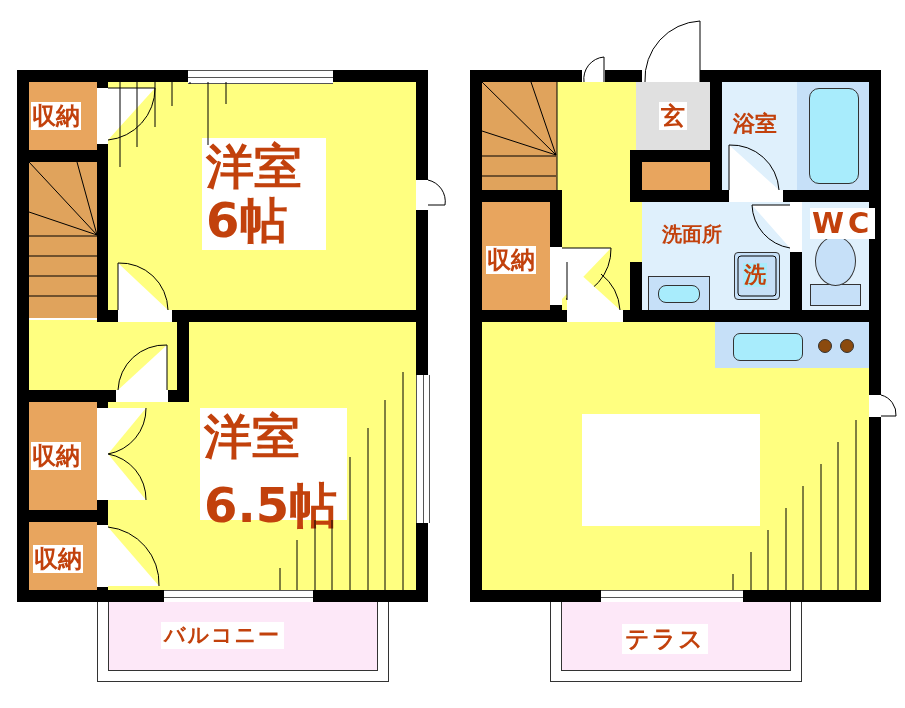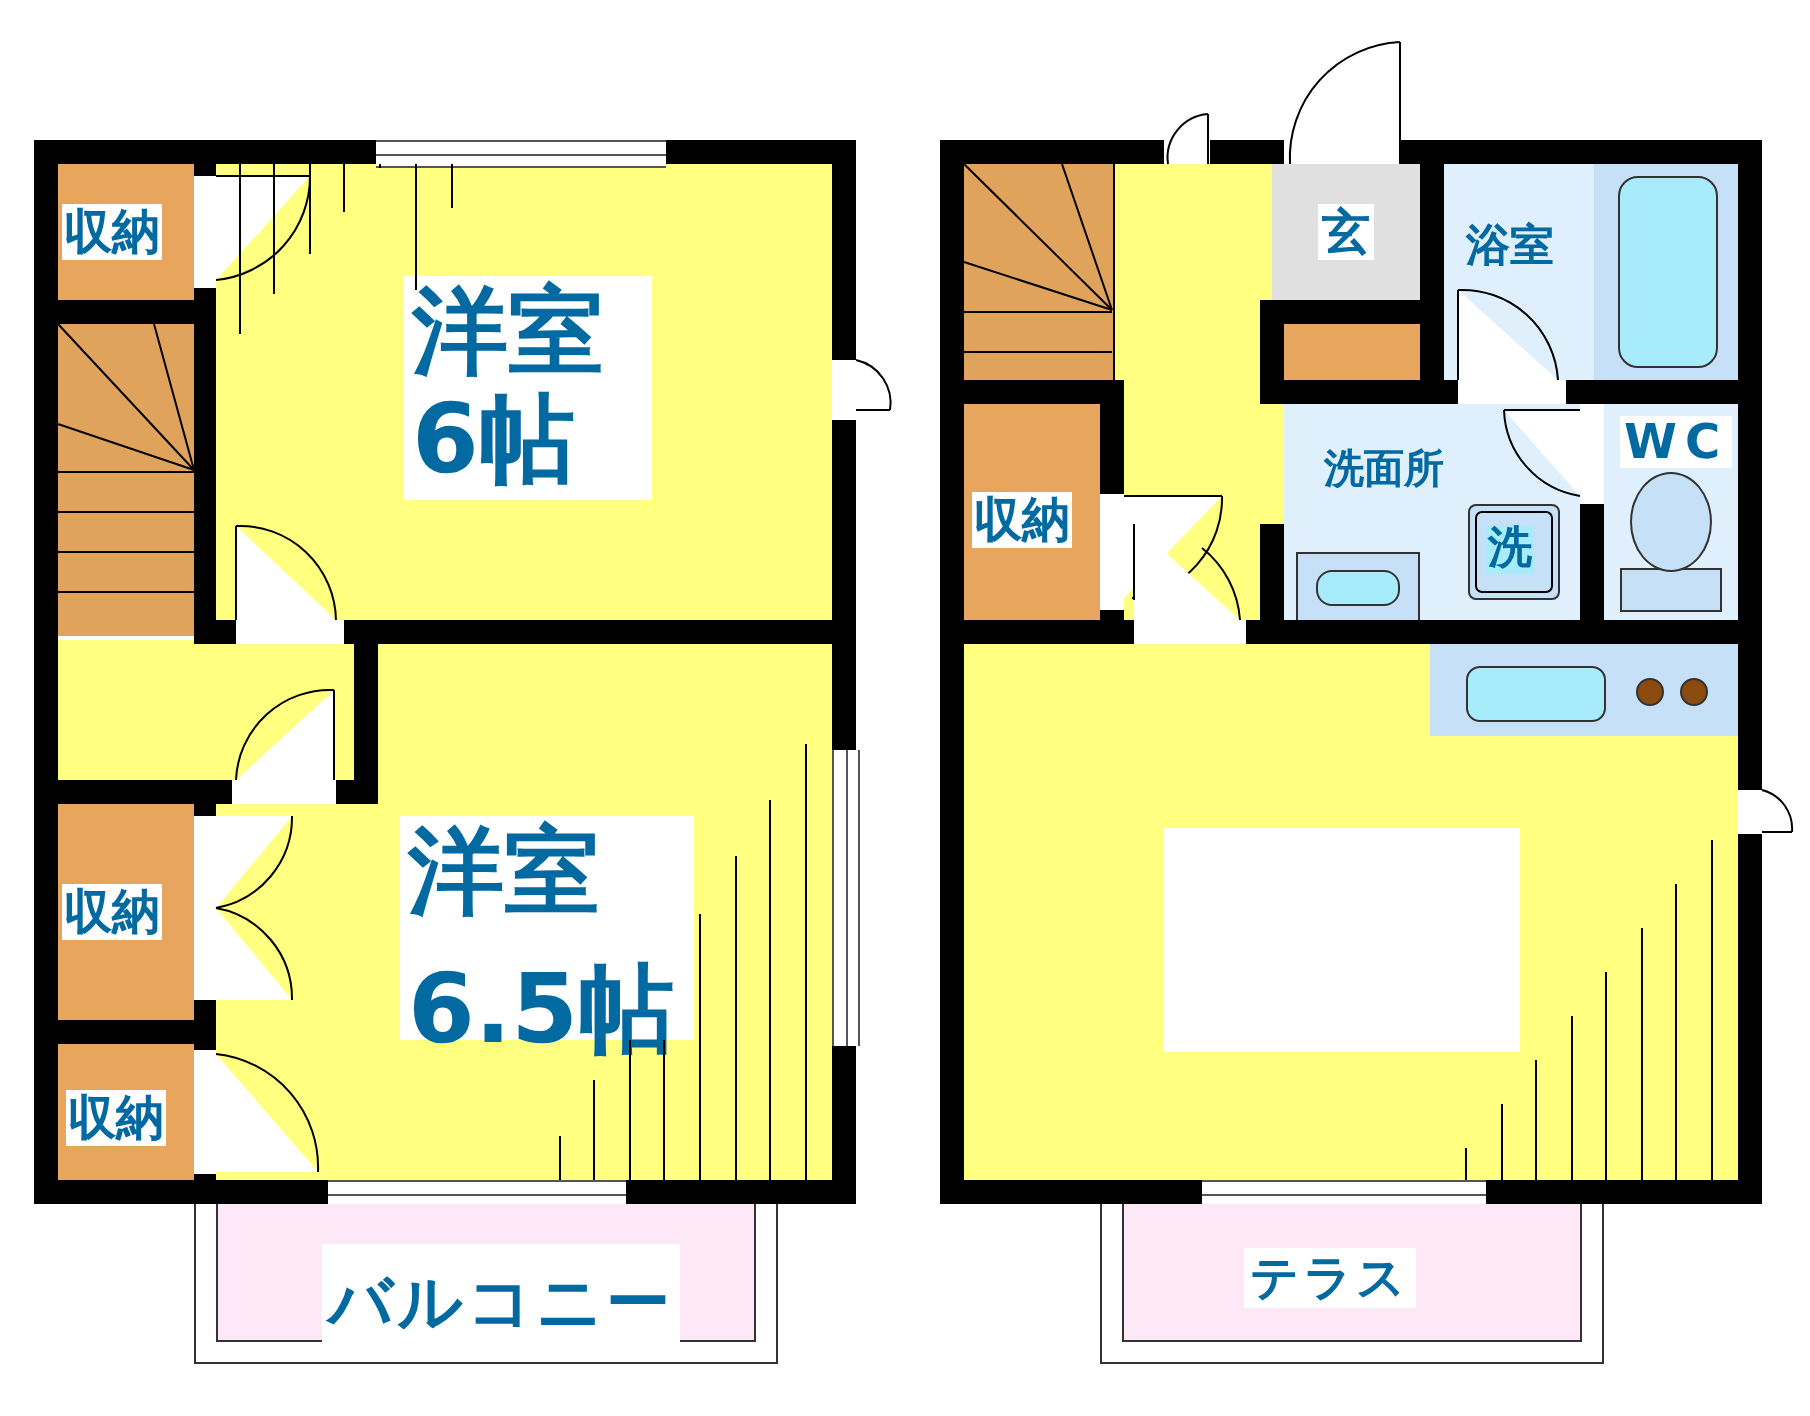--- a/index.html
+++ b/index.html
@@ -6,21 +6,21 @@
   body{width:905px;height:708px;position:relative;overflow:hidden;font-family:"DejaVu Sans","Liberation Sans",sans-serif;}
   .abs{position:absolute;box-sizing:border-box;}
   .wall{position:absolute;background:#000;}
   .yellow{background:#ffff80;}
   .orange{background:#e8a55e;}
   .stair{background:#e0a35c;}
   .gray{background:#e0e0e0;}
   .ltblue{background:#dff0fc;}
   .blue{background:#c6e0f8;}
   .pink{background:#fde8f8;}
-  .label{position:absolute;background:#fff;color:#0369a1;font-weight:bold;white-space:nowrap;line-height:1;}
+  .label{position:absolute;background:#fff;color:#c2410c;font-weight:bold;white-space:nowrap;line-height:1;}
   .gap{position:absolute;background:#fff;}
   .win{position:absolute;background:#fff;border-top:1px solid #555;border-bottom:1px solid #555;}
   .win::after{content:"";position:absolute;left:0;right:0;top:50%;border-top:1px solid #555;}
   .vwin{position:absolute;background:#fff;border-left:1px solid #555;border-right:1px solid #555;}
   .vwin::after{content:"";position:absolute;top:0;bottom:0;left:50%;border-left:1px solid #555;}
   svg.overlay{position:absolute;left:0;top:0;pointer-events:none;}
 </style>
 </head>
 <body>
 
@@ -63,21 +63,21 @@
   <div class="label" style="left:202px;top:138px;width:120px;height:112px;font-size:48px;padding-left:4px;">
     <div style="margin-top:4px;">洋室</div>
     <div style="margin-top:6px;">6帖</div>
   </div>
   <div class="label" style="left:200px;top:408px;width:143px;height:112px;font-size:48px;padding-left:4px;">
     <div style="margin-top:4px;">洋室</div>
     <div style="margin-top:21px;">6.5帖</div>
   </div>
   <div class="label" style="left:31px;top:442px;font-size:24px;padding:2px 1px;">収納</div>
   <div class="label" style="left:33px;top:545px;font-size:24px;padding:2px 1px;">収納</div>
-  <div class="label" style="left:161px;top:622px;font-size:32px;padding:13px 3px;font-weight:bold;letter-spacing:2px;">バルコニー</div>
+  <div class="label" style="left:161px;top:622px;font-size:21px;padding:3px 3px;font-weight:bold;letter-spacing:2px;">バルコニー</div>
 </div>
 
 <div>
 
   <div class="abs yellow" style="left:482px;top:82px;width:160px;height:228px;"></div>
   <div class="abs stair" style="left:482px;top:82px;width:75px;height:108px;"></div>
   <div class="abs orange" style="left:482px;top:202px;width:68px;height:108px;"></div>
   <div class="abs gray" style="left:636px;top:82px;width:74px;height:68px;"></div>
   <div class="abs orange" style="left:642px;top:162px;width:68px;height:28px;"></div>
   <div class="abs ltblue" style="left:722px;top:82px;width:75px;height:108px;"></div>
@@ -119,21 +119,21 @@
   <div class="gap" style="left:869px;top:395px;width:12px;height:22px;"></div>
   <div class="win" style="left:601px;top:590px;width:142px;height:12px;"></div>
 
   <div class="abs" style="left:550px;top:602px;width:252px;height:80px;border:1px solid #333;border-top:none;background:#fff;"></div>
   <div class="abs pink" style="left:561px;top:602px;width:230px;height:69px;border:1px solid #333;border-top:none;"></div>
 
   <div class="label" style="left:659px;top:102px;font-size:24px;padding:2px;">玄</div>
   <div class="label" style="left:732px;top:112px;font-size:22px;padding:1px;background:#dff0fc;">浴室</div>
   <div class="label" style="left:661px;top:223px;font-size:20px;padding:1px;background:#dff0fc;">洗面所</div>
   <div class="label" style="left:743px;top:263px;font-size:22px;padding:1px;background:#a8ecfc;">洗</div>
-  <div class="label" style="left:810px;top:208px;font-size:24px;padding:1px 2px;letter-spacing:4px;">WC</div>
+  <div class="label" style="left:810px;top:208px;font-size:29px;padding:1px 2px;letter-spacing:4px;">WC</div>
   <div class="label" style="left:486px;top:246px;font-size:24px;padding:2px 1px;">収納</div>
   <div class="label" style="left:582px;top:414px;width:172px;height:112px;font-size:48px;padding-left:6px;">
   </div>
   <div class="label" style="left:622px;top:624px;font-size:24px;padding:3px 3px;letter-spacing:2px;">テラス</div>
 </div>
 
 <svg class="overlay" width="905" height="708" viewBox="0 0 905 708">
   <g stroke="#000" stroke-width="1" fill="none">
 
     <line x1="29" y1="162" x2="97" y2="235"></line>

